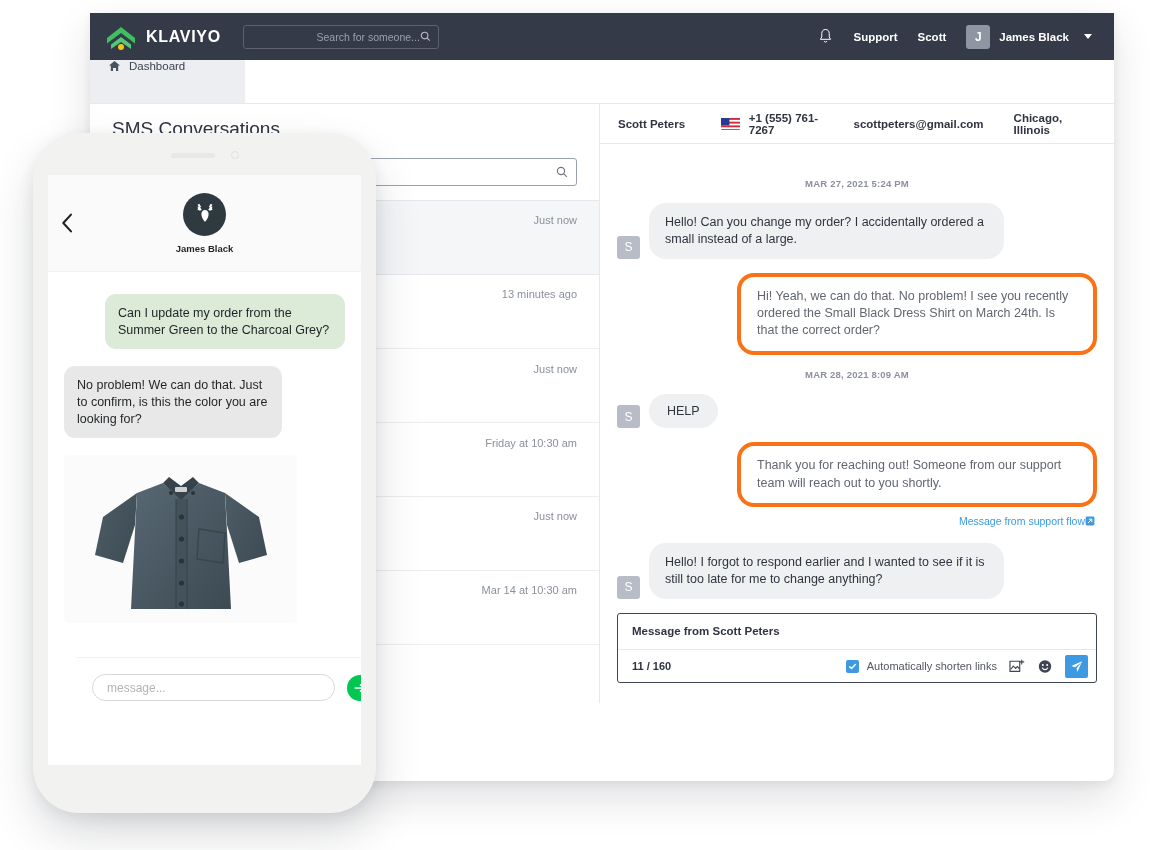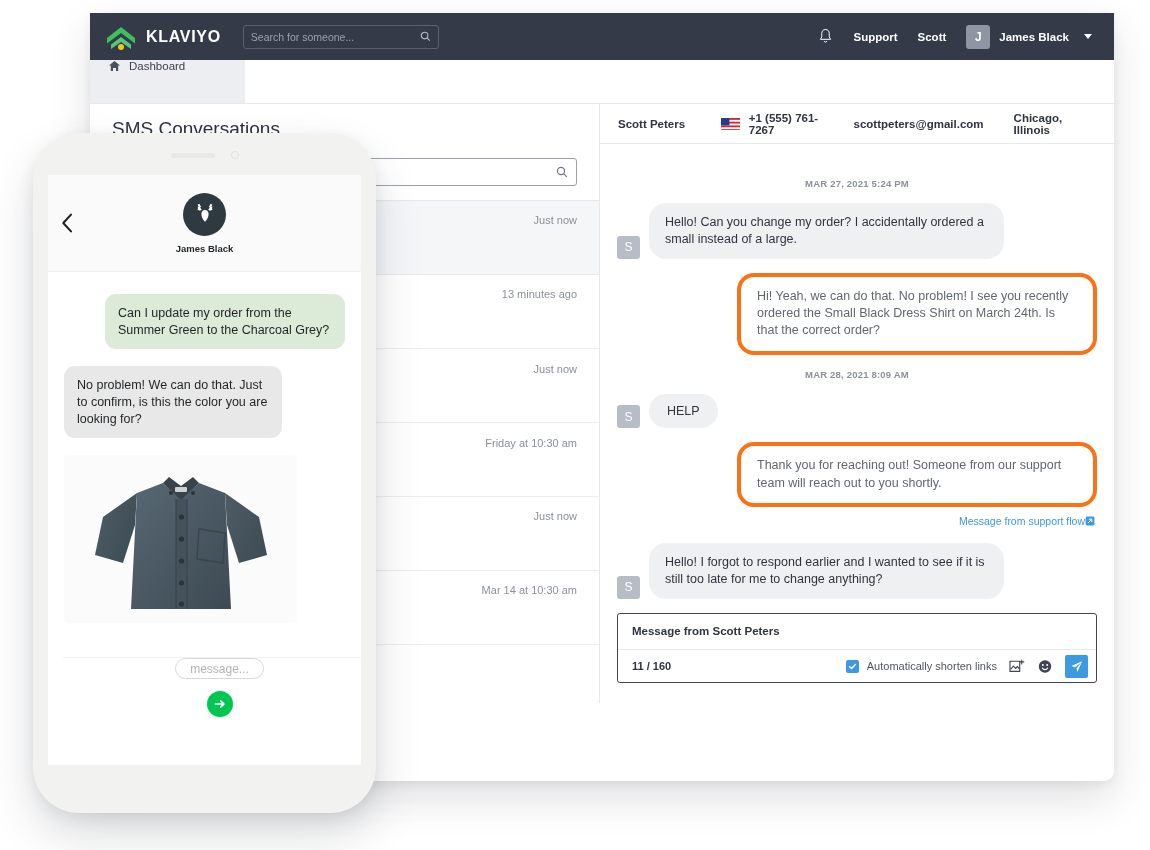--- a/index.html
+++ b/index.html
@@ -32,21 +32,21 @@
   .brand-name {
     color: #ffffff; font-size: 16px; font-weight: 700; letter-spacing: .7px;
   }
   .nav-search {
     margin-left: 22px; width: 196px; height: 24px;
     border: 1px solid #5b6170; border-radius: 3px; background: #343a47;
     display: flex; align-items: center; padding: 0 7px;
   }
   .nav-search input {
     flex: 1; border: 0; outline: 0; background: transparent;
-    color: #cfd3da; font-size: 10.5px; font-family: inherit;
+    color: #cfd3da; font-size: 10.5px; font-family: inherit; text-align: right;
   }
   .nav-search input::placeholder { color: #9aa0ac; }
   .nav-right {
     margin-left: auto; display: flex; align-items: center; gap: 20px;
     padding-right: 22px;
   }
   .nav-link { color: #ffffff; font-size: 11.5px; font-weight: 700; text-decoration: none; }
   .bell { width: 15px; height: 17px; }
   .user-chip { display: flex; align-items: center; gap: 9px; }
   .avatar-sq {
@@ -169,24 +169,23 @@
     border-radius: 11px; padding: 11px 13px; font-size: 12.5px;
     line-height: 1.33; color:#1f2326; margin-bottom: 17px;
   }
   .p-out { background:#dcebd7; margin-left: 41px; }
   .p-in  { background:#e8e8e8; margin-right: 63px; }
   .p-img-card {
     background:#fbfbfb; border-radius: 5px; height: 168px; margin-right: 48px;
     display:flex; align-items:center; justify-content:center; overflow:hidden;
   }
   .phone-foot {
-    position:absolute; left:15px; bottom: 48px; width:313px; height: 60px;
+    position:absolute; left:28px; bottom: 48px; width:313px; height: 60px;
     background:#fff; display:flex; align-items:center; gap:12px; padding: 0 16px;
     border-top: 1px solid #f3f3f3;
-    flex-direction: column;
   }
   .p-input {
     flex:1; height: 27px; border:1px solid #d8d8d6; border-radius: 14px;
     display:flex; align-items:center; padding: 0 14px;
     font-size: 12px; color:#b4b4b2;
   }
   .p-send { width:26px;height:26px;border-radius:50%;background:#00c752;display:flex;align-items:center;justify-content:center;flex:none;}
 </style>
 </head>
 <body>

